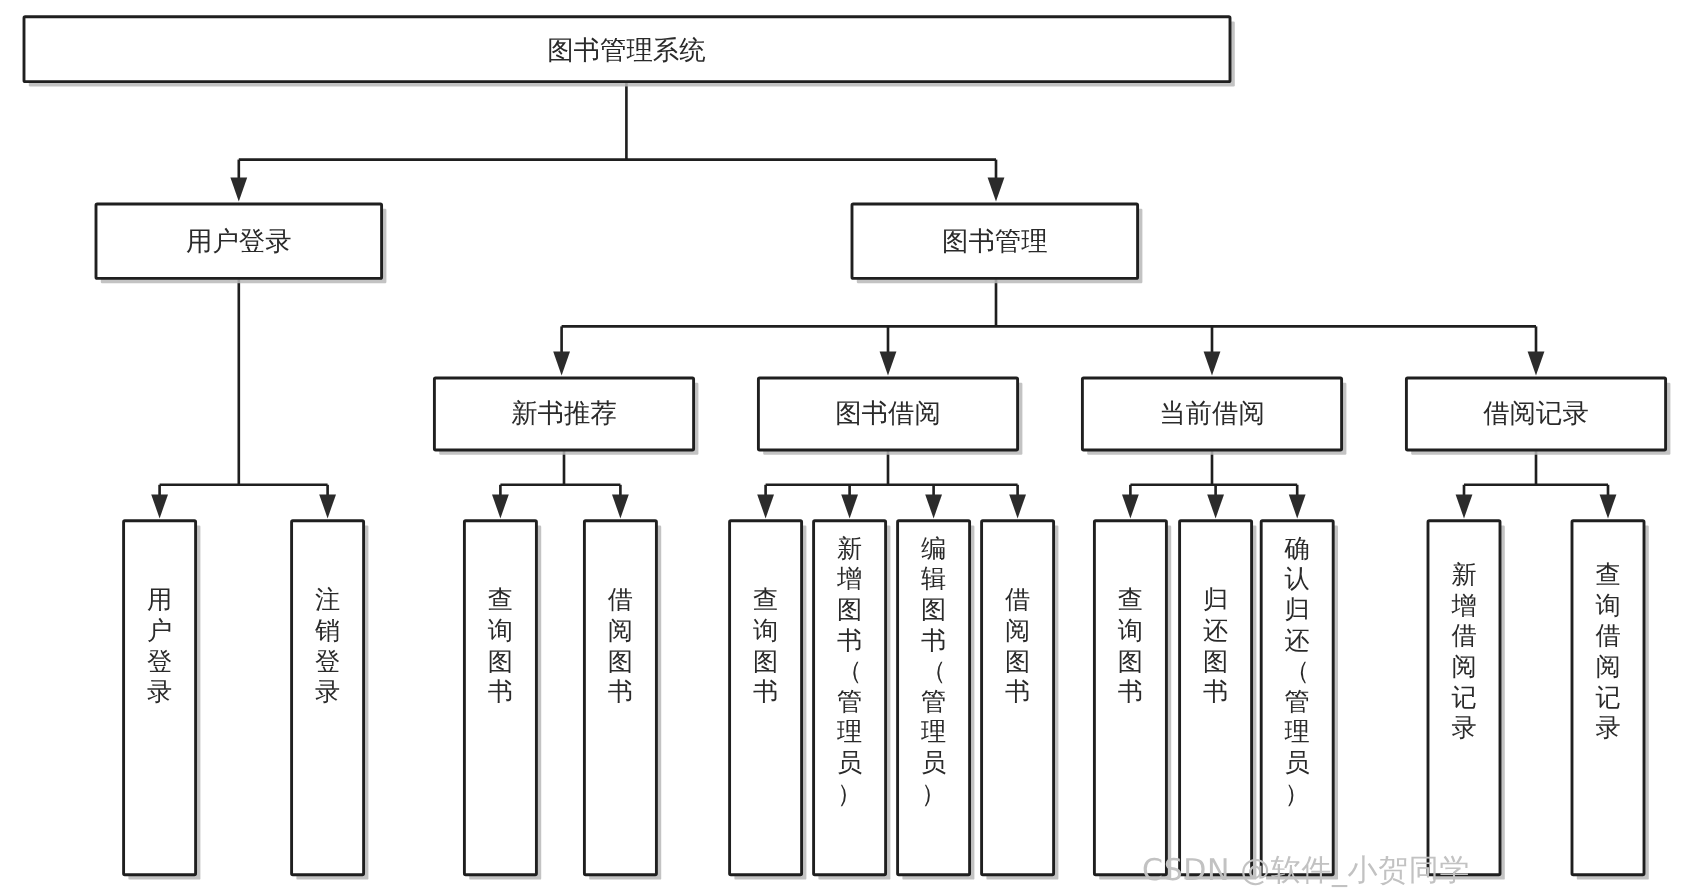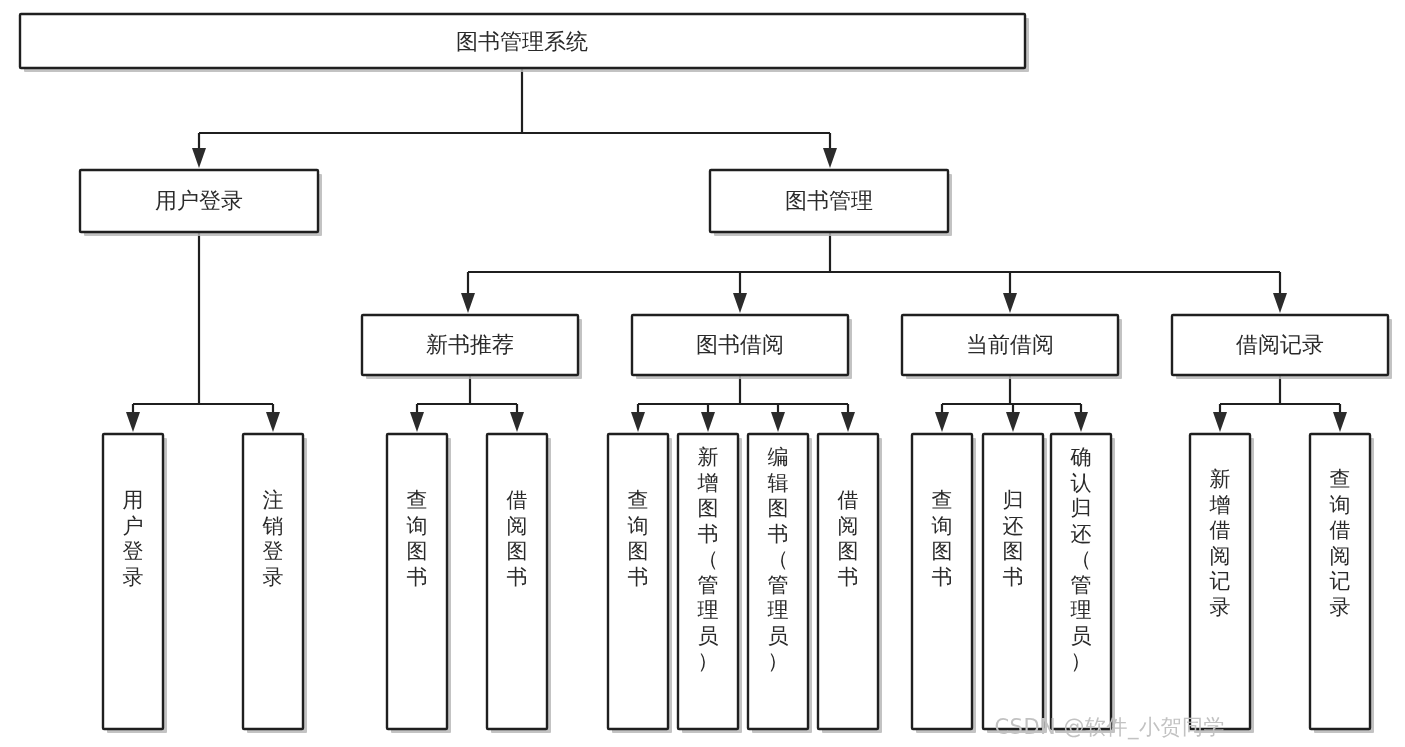--- a/index.html
+++ b/index.html
@@ -57,21 +57,21 @@
     font-family: "DejaVu Sans", "Liberation Sans", sans-serif;
     font-size: 21px;
     fill: #2a2a2a;
     text-anchor: middle;
   }
   .watermark {
     position: absolute;
     right: 12px;
     bottom: 6px;
     font-family: "DejaVu Sans", "Liberation Sans", sans-serif;
-    font-size: 21px;
+    font-size: 25px;
     color: #c2c2c2;
     letter-spacing: 0.5px;
     white-space: nowrap;
     user-select: none;
   }
 </style>
 </head>
 <body>
 
 <div id="diagram-root">

